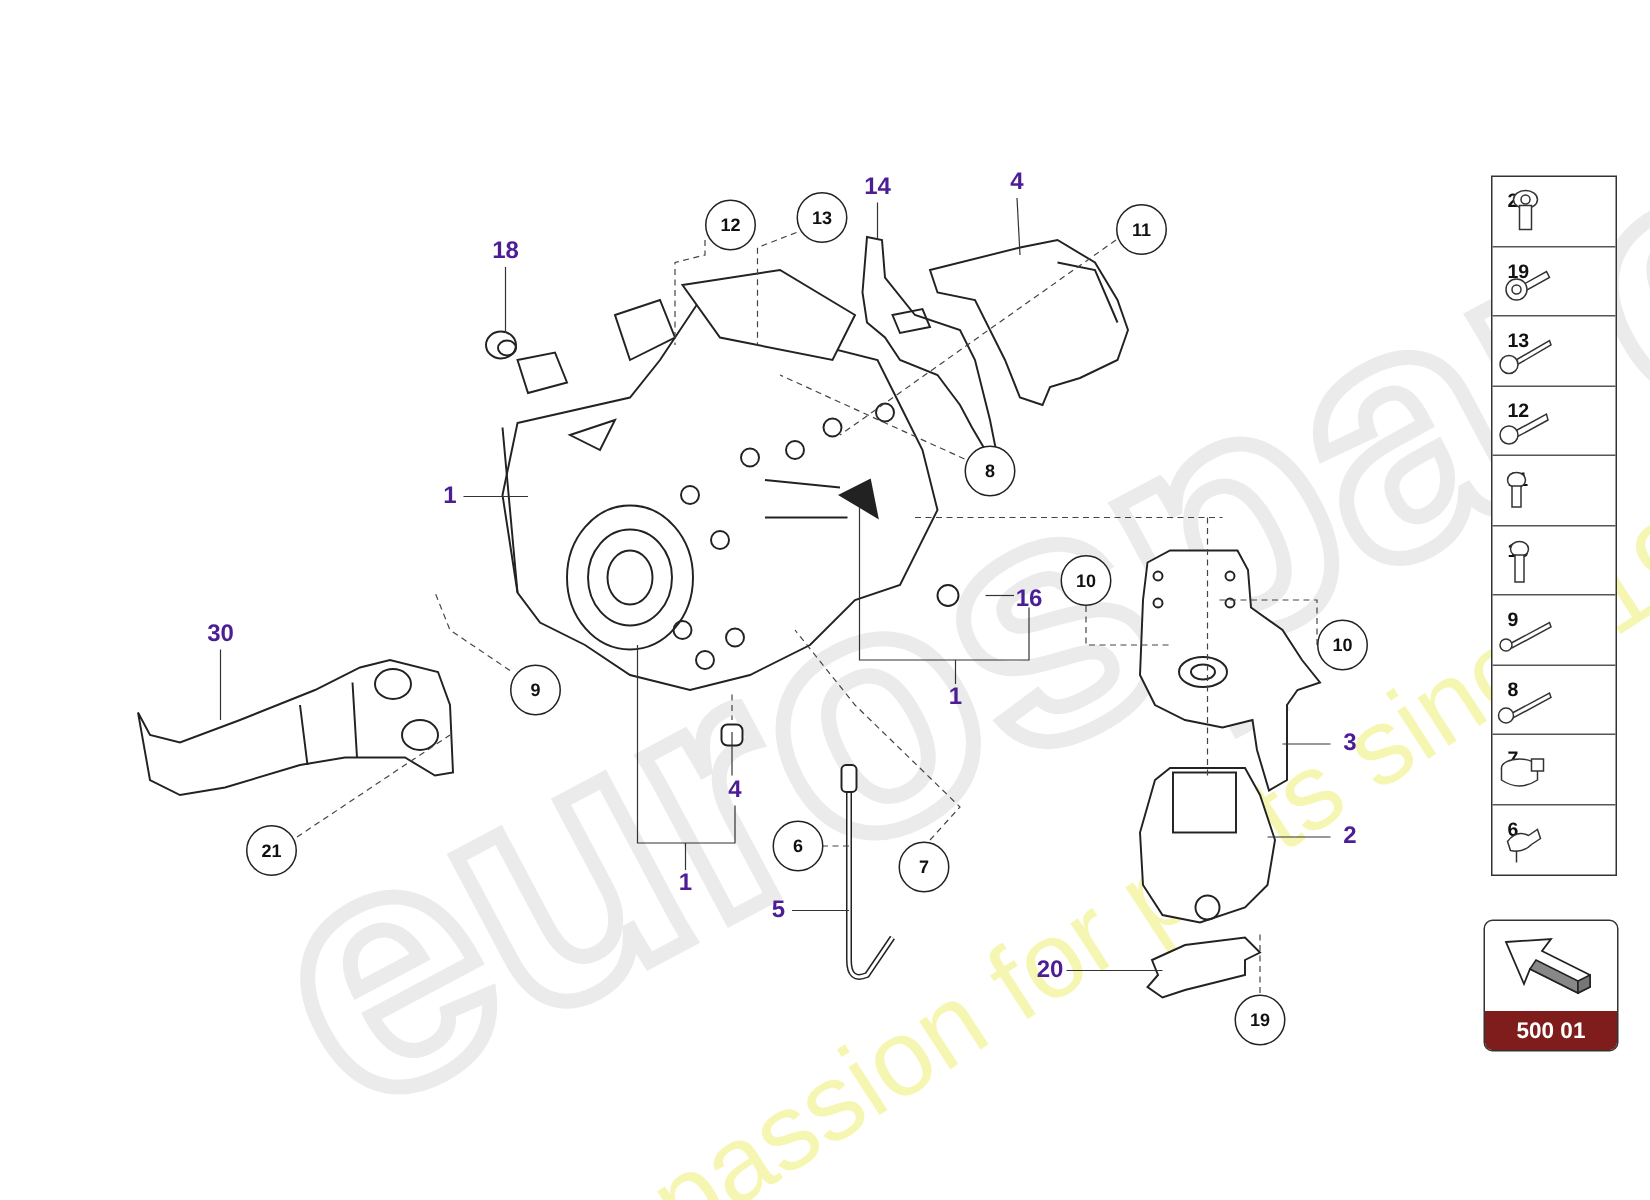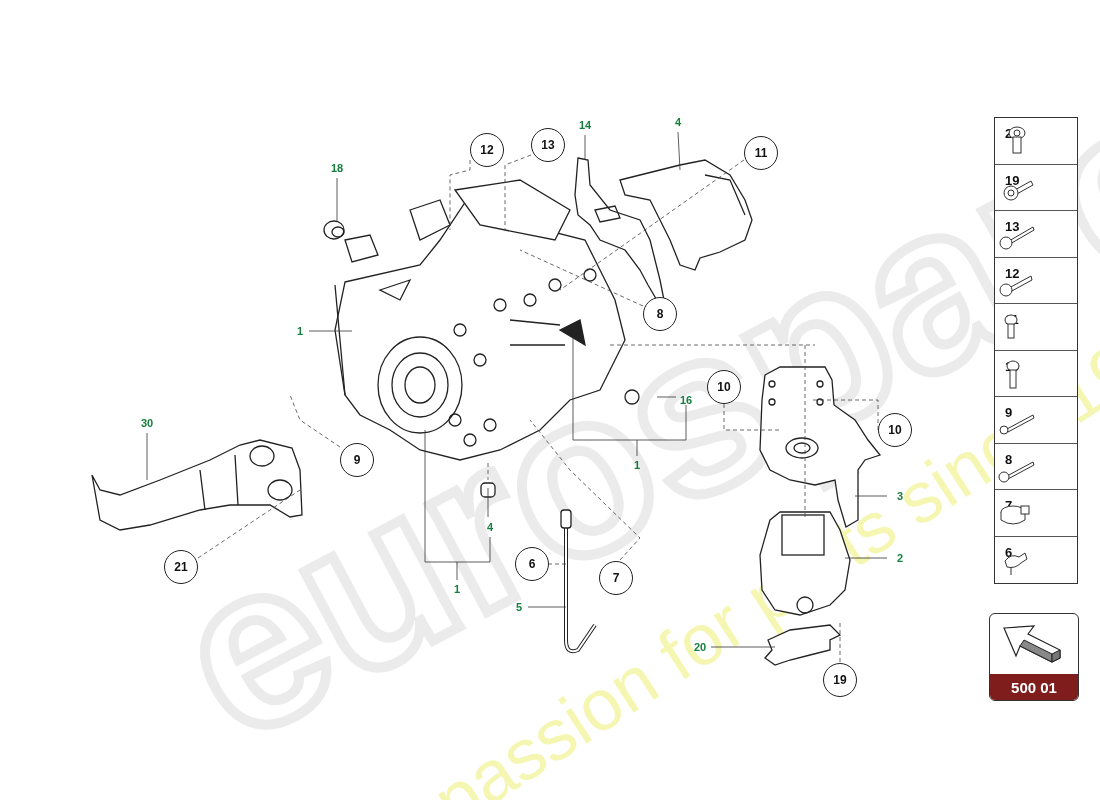--- a/index.html
+++ b/index.html
@@ -1,19 +1,19 @@
 <!DOCTYPE html>
 <html><head>
 <meta charset="utf-8">
 <style>
   html, body { margin:0; padding:0; background:#ffffff; }
   body { width:1100px; height:800px; position:relative; overflow:hidden; font-family:"Liberation Sans", sans-serif; }
   .stage { position:absolute; left:0; top:0; width:1100px; height:800px; }
   svg { position:absolute; left:0; top:0; }
-  .lbl { position:absolute; font-weight:bold; font-size:11px; color:#15803d; transform:translate(-50%,-50%); white-space:nowrap; }
+  .lbl { position:absolute; font-weight:bold; font-size:16px; color:#4c1d95; transform:translate(-50%,-50%); white-space:nowrap; }
   .callout { position:absolute; width:34px; height:34px; border:1.5px solid #222; border-radius:50%; background:#fff;
              display:flex; align-items:center; justify-content:center; font-weight:bold; font-size:12px; color:#111;
              transform:translate(-50%,-50%); box-sizing:border-box; }
   .legend { position:absolute; left:994px; top:117px; width:82px; border:1.5px solid #333; background:#fff; }
   .legend-cell { height:46.5px; border-bottom:1px solid #555; position:relative; box-sizing:border-box; }
   .legend-cell:last-child { border-bottom:none; }
   .legend-num { position:absolute; left:10px; top:8px; font-weight:bold; font-size:13px; color:#111; }
   .legend-icon { position:absolute; right:8px; top:6px; width:40px; height:36px; }
   .ref-box { position:absolute; left:989px; top:613px; width:88px; height:86px; border:1.5px solid #333; border-radius:6px; overflow:hidden; background:#fff; }
   .ref-code { position:absolute; left:0; bottom:0; width:100%; height:26px; background:#7f1d1d; color:#fff; font-weight:bold; font-size:15px;

